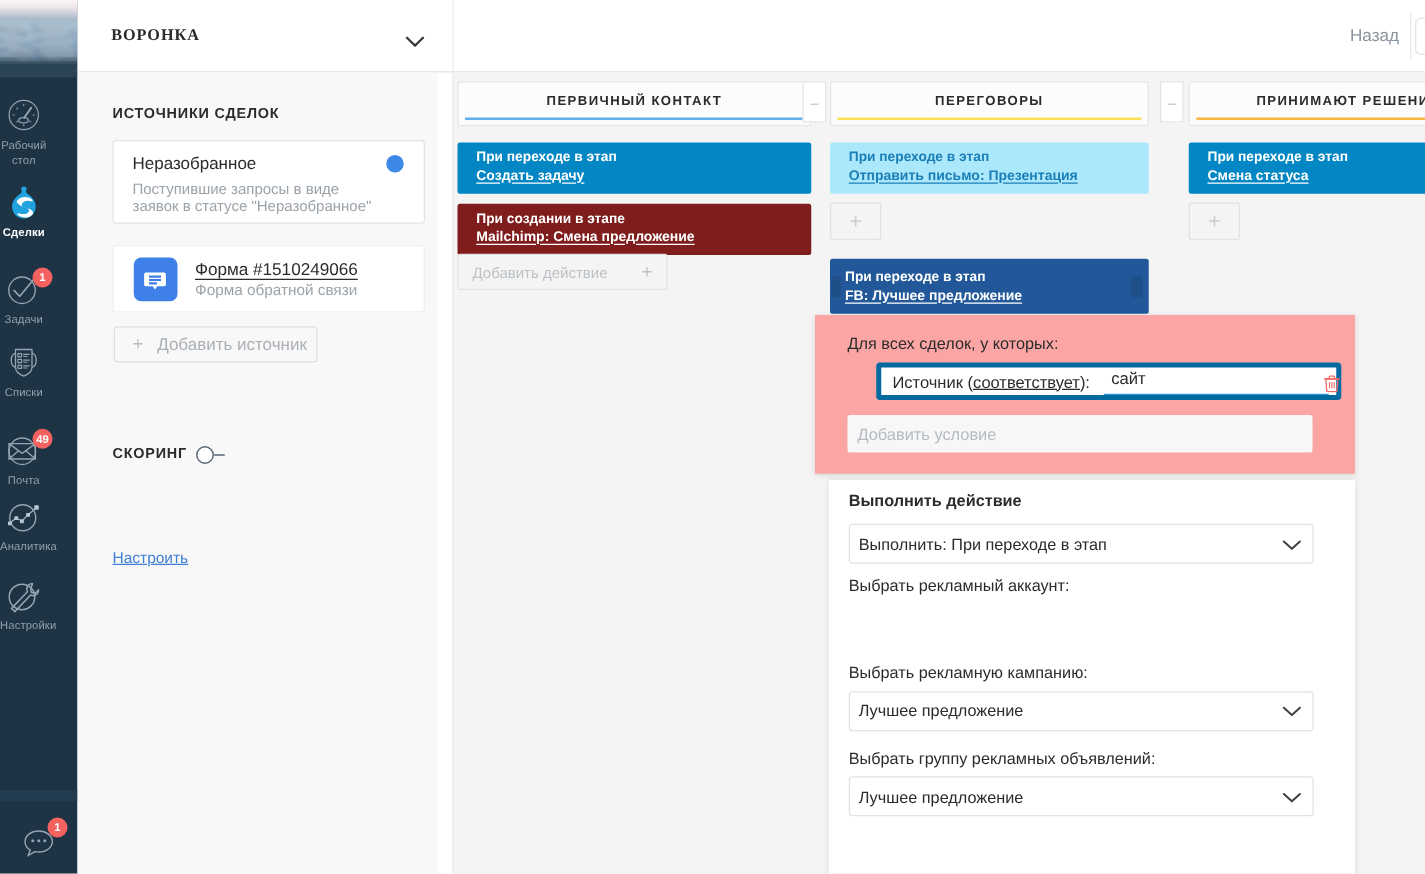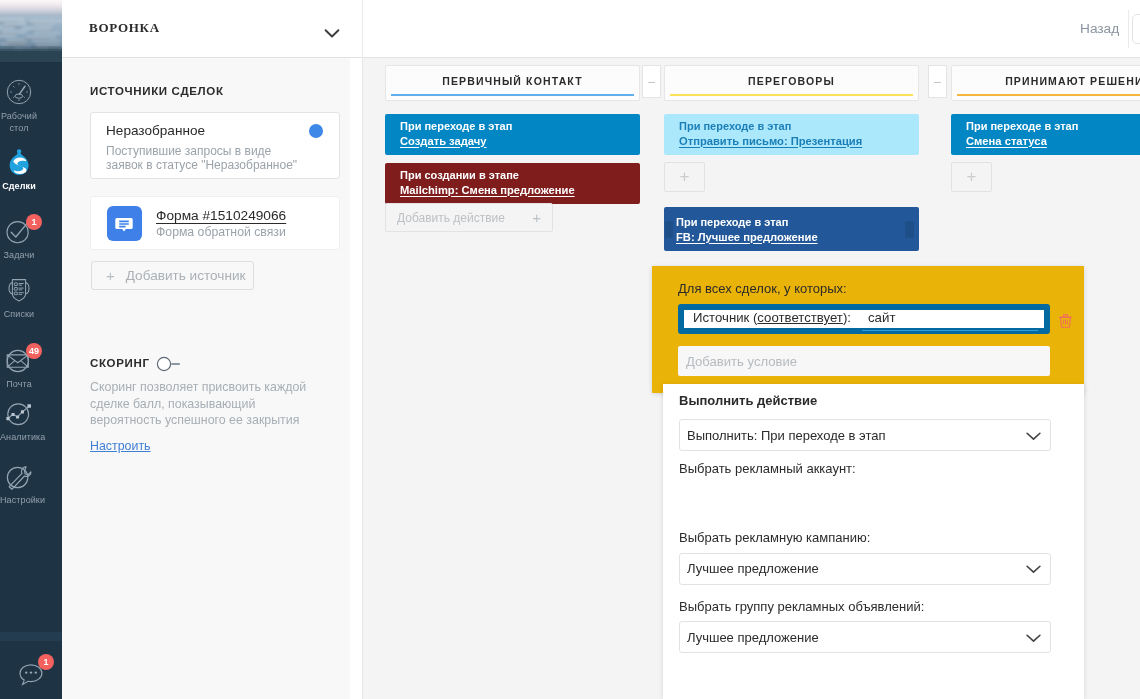--- a/index.html
+++ b/index.html
@@ -58,27 +58,27 @@
               text-underline-offset:2px; }
   .plus-box { width:41px; height:30px; border:1px solid #e2e2e2; border-radius:2px; color:#ccc;
               display:flex; align-items:center; justify-content:center; font-size:17px; font-weight:300; background:transparent;
               margin-top:-1px; }
   .add-act { height:29px; border:1px solid #e2e2e2; border-radius:2px; color:#bcc1c5; font-size:12px;
              display:flex; align-items:center; justify-content:space-between; padding:0 11px; }
   .minus { position:absolute; width:19px; height:33px; border:1px solid #e4e4e4; background:#fff;
            display:flex; align-items:center; justify-content:center; color:#bdbdbd; font-size:12px; cursor:pointer; }
 
   
-  .pan1 { position:absolute; left:652px; top:266px; width:432px; height:127px; background:#eab308;
+  .pan1 { position:absolute; left:652px; top:252px; width:432px; height:127px; background:#fca5a5;
           box-shadow:0 1px 5px rgba(0,0,0,.13); }
   .pan2 { position:absolute; left:663px; top:384px; width:421px; bottom:0; background:#fff;
           box-shadow:0 1px 5px rgba(0,0,0,.13); }
   .lbl { font-size:13px; color:#2b2b2b; }
-  .cond { position:absolute; border:6px solid #0369a1; border-radius:3px; display:flex; align-items:flex-start;
-          padding:0 12px 0 9px; font-size:13.2px; background:#fff; }
+  .cond { position:absolute; border:4px solid #0369a1; border-radius:3px; display:flex; align-items:center;
+          padding:0 12px 0 9px; font-size:13.2px; background:#fff;margin-left:23px; }
   .cond-ph { position:absolute; background:#f7f7f7; border-radius:2px; display:flex; align-items:center;
              padding:0 12px 0 8px; font-size:13.1px; color:#b5bbc0; }
   .sel { position:absolute; border:1px solid #e2e2e2; border-radius:3px; display:flex; align-items:center;
          justify-content:space-between; padding:0 8px 0 7px; font-size:13px; color:#2b2b2b; background:#fff; cursor:pointer; }
   .sel.ph { color:#b5bbc0; }
   .chk { width:16px; height:16px; border:1px solid #d7d7d7; border-radius:2px; background:#fff; }
 </style>
 </head>
 <body>
 
@@ -270,27 +270,26 @@
       <span>Добавить источник</span>
     </div>
 
     <div style="position:absolute;left:28px;top:299px;" class="sec-title">СКОРИНГ</div>
     <span style="position:absolute;left:94px;top:298px;display:inline-flex;">
       <svg width="27" height="16" viewBox="0 0 27 16">
           <circle cx="8" cy="8" r="6.6" fill="#fff" stroke="#5a6774" stroke-width="1.15"></circle>
           <path d="M15.3 8h8.5" stroke="#5a6774" stroke-width="1.35" stroke-linecap="butt"></path>
         </svg>
     </span>
-    <div style="position:absolute;left:28px;top:321px;width:233px;font-size:12.4px;color:#a7aeb4;line-height:16.5px;">Скоринг позволяет присвоить каждой сделке балл, показывающий вероятность успешного ее закрытия</div>
     <a style="position:absolute;left:28px;top:381px;font-size:12.4px;color:#3f7fd5;text-decoration:underline;">Настроить</a>
   </div>
   <div class="leftpane-rb"></div>
 
   <div class="board" id="board">
-      <div class="col" style="left: 22px; top: 7px; width: 255px;">
+      <div class="col" style="left: 3px; top: 7px; width: 283px;">
         <div class="col-head">
           <span class="ct">ПЕРВИЧНЫЙ КОНТАКТ</span>
           <div class="bar" style="background:#61b0ee"></div>
         </div>
         <div style="height:13px"></div>
         <div class="tile" style="background:#0286c4;color:#fff;margin-bottom:8px;height:41px;">
           <div class="t1">При переходе в этап</div>
           <div class="t2">Создать задачу</div>
         </div>
         <div class="tile" style="background:#7f1d1d;color:#fff;margin-bottom:2px;height:41px;">

